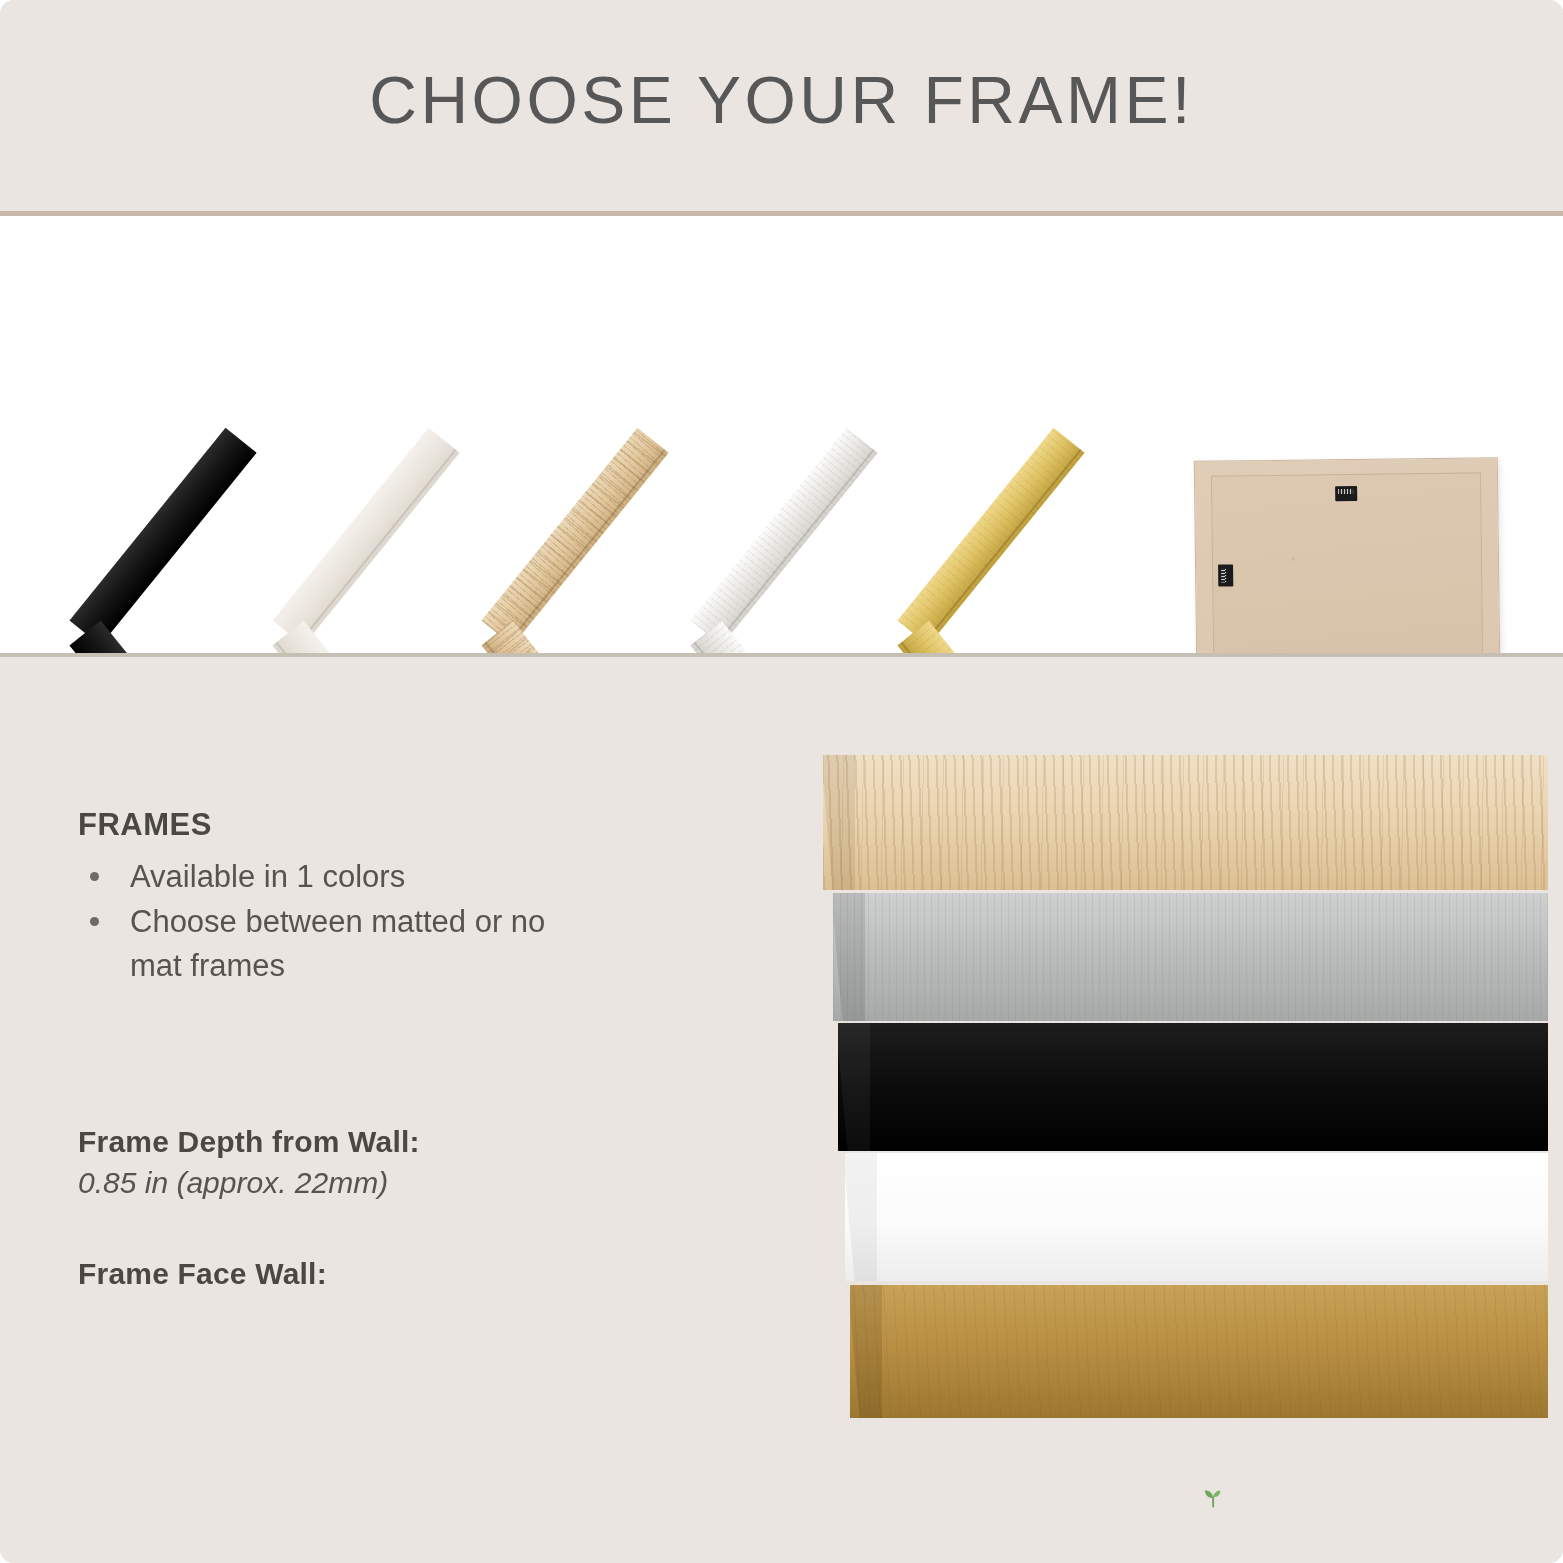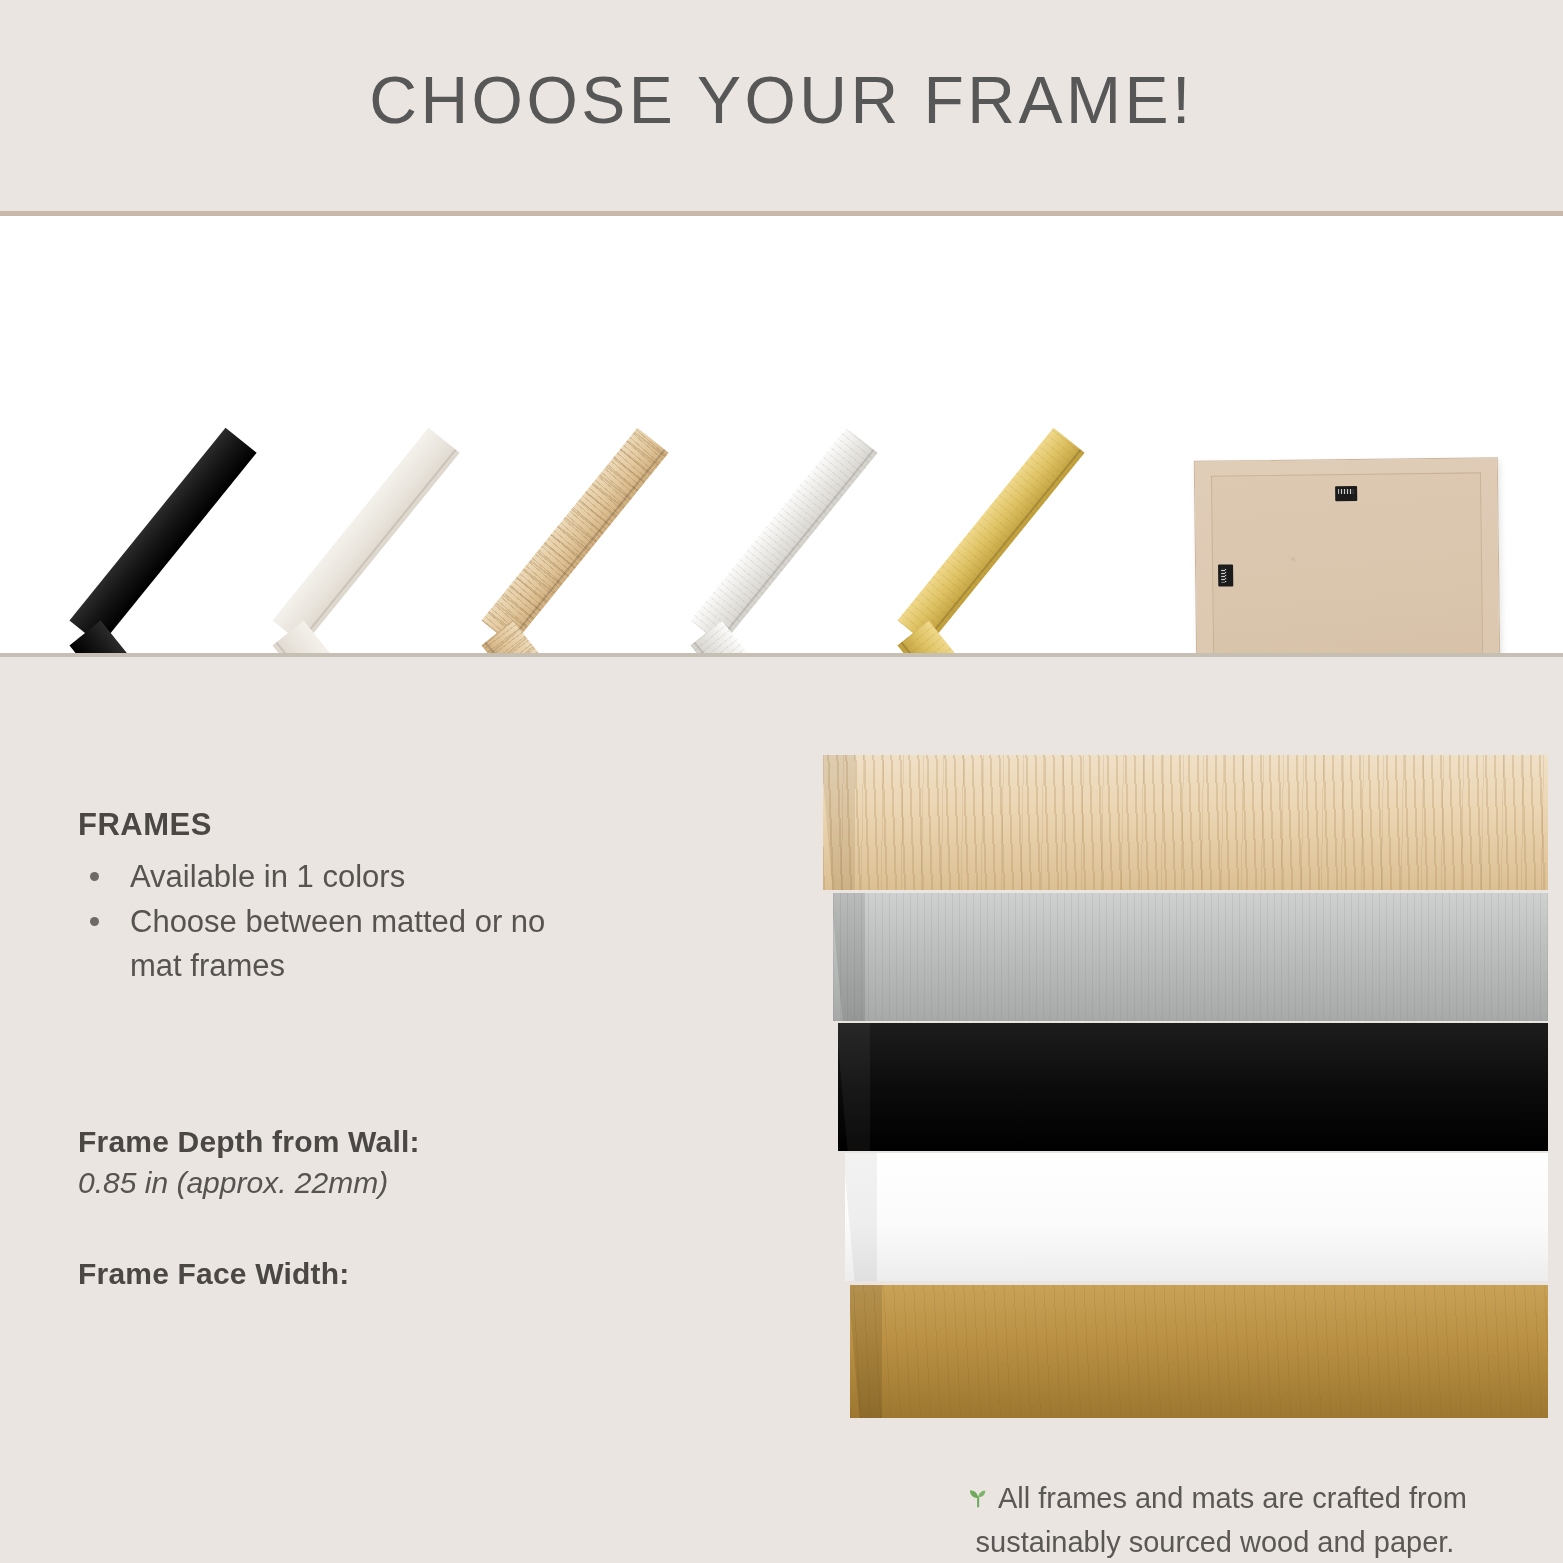--- a/index.html
+++ b/index.html
@@ -9,20 +9,21 @@
   }
   body {
     font-family: "Liberation Sans", sans-serif;
   }
   #page {
     position: relative;
     width: 1563px;
     height: 1563px;
     overflow: hidden;
     background: #EAE5E1;
+    border-radius: 14px;
   }
 
   
   .header-band {
     position: absolute;
     left: 0; top: 0;
     width: 1563px;
     height: 211px;
     background: #EAE5E1;
   }
@@ -320,21 +321,21 @@
         <li>Choose between matted or no mat frames</li>
       </ul>
     </div>
 
     <div class="spec-block" style="left:78px; top:468px; width:500px;">
       <div class="spec-label">Frame Depth from Wall:</div>
       <div class="spec-value">0.85 in (approx. 22mm)</div>
     </div>
 
     <div class="spec-block" style="left:78px; top:600px; width:500px;">
-      <div class="spec-label">Frame Face Width:</div>
+      <div class="spec-label">Frame Face Wall:</div>
     </div>
 
     <div class="bar-row">
 
       <div class="bar b-natural" style="left:823px; top:98px; width:725px; height:135px;"></div>
     </div>
 
     <div class="bar-row">
 
       <div class="bar b-silver" style="left:833px; top:236px; width:715px; height:128px;"></div>
@@ -356,16 +357,16 @@
     </div>
   </div>
 
   <div class="sustain">
     <span class="sprout">
       <svg width="30" height="30" viewBox="0 0 24 24">
         <path d="M11.3 21 L11.3 12.4 L12.9 12.4 L12.9 21 Z" fill="#6FA95B"></path>
         <path d="M12.1 13.6 C12.1 9.9 9.3 7.4 5.6 7.3 C5.4 11.1 8.3 13.6 12.1 13.6 Z" fill="#6FA95B"></path>
         <path d="M12.3 12.9 C12.3 9.8 14.7 7.6 17.8 7.5 C18 10.7 15.5 12.9 12.3 12.9 Z" fill="#7DB568"></path>
       </svg>
-    </span><span>All frames and mats are crafted from sustainably sourced wood and paper.</span>
+    </span>
   </div>
 
 </div>
 
 </body></html>

